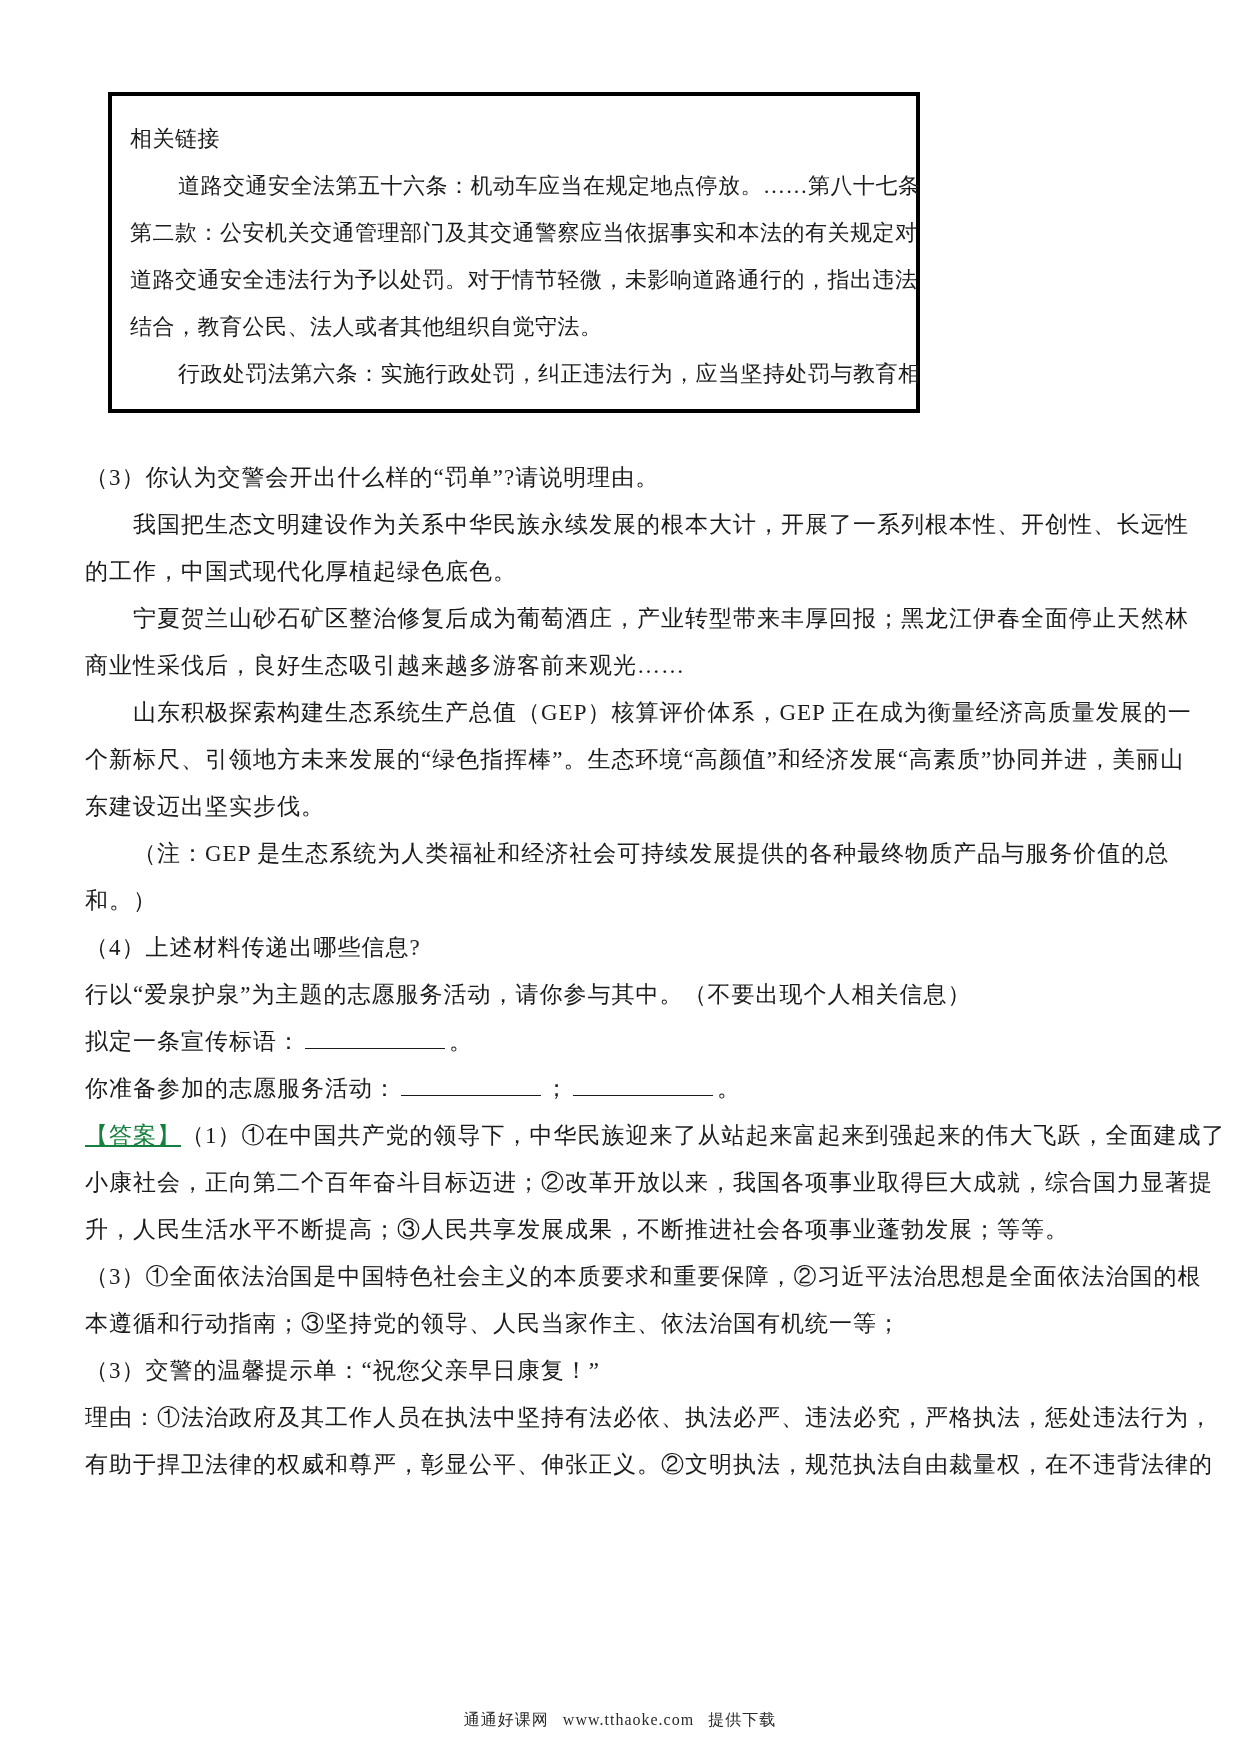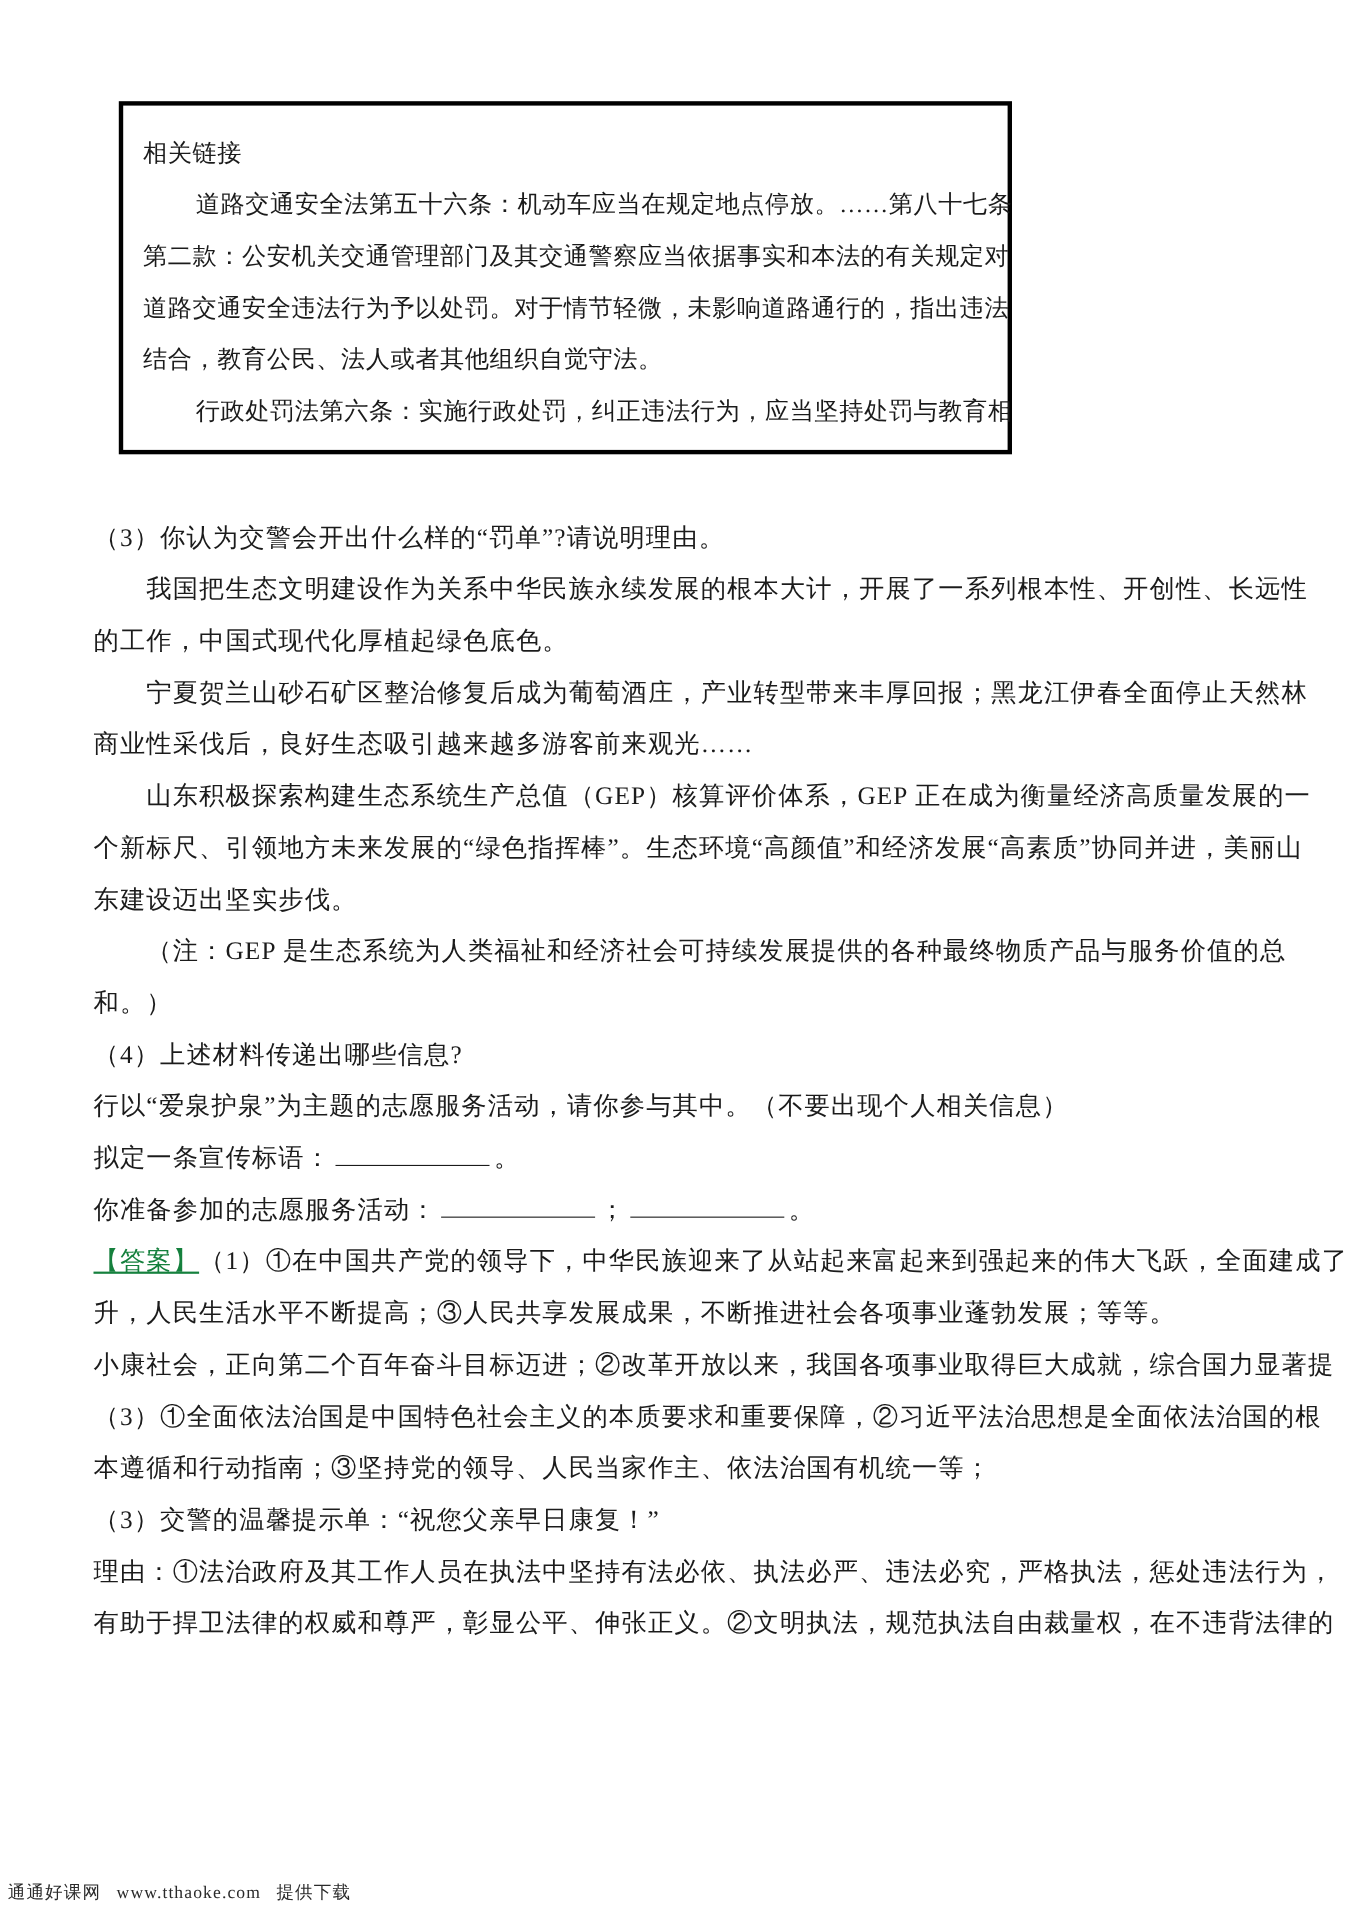--- a/index.html
+++ b/index.html
@@ -30,21 +30,20 @@
     white-space:nowrap;
   }
   
   .content{
     position:absolute;
     left:85px;
     top:454px;
     width:1072px;
     font-size:23px;
     letter-spacing:1px;
-    margin-top:11px;
   }
   .content .line{
     line-height:47px;
     min-height:47px;
     white-space:nowrap;
   }
   .indent{padding-left:48px;font-family:Liberation Serif, serif;}
   .blank{
     display:inline-block;
     width:140px;
@@ -52,20 +51,21 @@
     border-bottom:1px solid #1b1b1b;
     vertical-align:baseline;
     margin:0 4px;
   }
   .answer-label{color:#15803d;text-decoration:underline;}
   .footer{
     position:absolute;
     left:0;
     right:0;
     top:1710px;
+    text-align:center;
     font-size:16px;
     letter-spacing:1px;
     color:#2a2a2a;
   }
   .footer span{margin:0 7px;}
 </style>
 </head>
 <body>
 
 <div class="page">
@@ -123,23 +123,23 @@
     <div class="line">
       <span>你准备参加的志愿服务活动：</span><span class="blank"></span><span>；</span><span class="blank"></span><span>。</span>
     </div>
 
     <div class="line">
       <span class="answer-label">【答案】</span><span>（1）①在中国共产党的领导下，中华民族迎来了从站起来富起来到强起来的伟大飞跃，全面建成了</span>
     </div>
 
     <div>
 
+        <div class="line">小康社会，正向第二个百年奋斗目标迈进；②改革开放以来，我国各项事业取得巨大成就，综合国力显著提</div>
+
         <div class="line">升，人民生活水平不断提高；③人民共享发展成果，不断推进社会各项事业蓬勃发展；等等。</div>
-
-        <div class="line">小康社会，正向第二个百年奋斗目标迈进；②改革开放以来，我国各项事业取得巨大成就，综合国力显著提</div>
 
         <div class="line">（3）①全面依法治国是中国特色社会主义的本质要求和重要保障，②习近平法治思想是全面依法治国的根</div>
 
         <div class="line">本遵循和行动指南；③坚持党的领导、人民当家作主、依法治国有机统一等；</div>
 
         <div class="line">（3）交警的温馨提示单：“祝您父亲早日康复！”</div>
 
         <div class="line">理由：①法治政府及其工作人员在执法中坚持有法必依、执法必严、违法必究，严格执法，惩处违法行为，</div>
 
         <div class="line">有助于捍卫法律的权威和尊严，彰显公平、伸张正义。②文明执法，规范执法自由裁量权，在不违背法律的</div>

